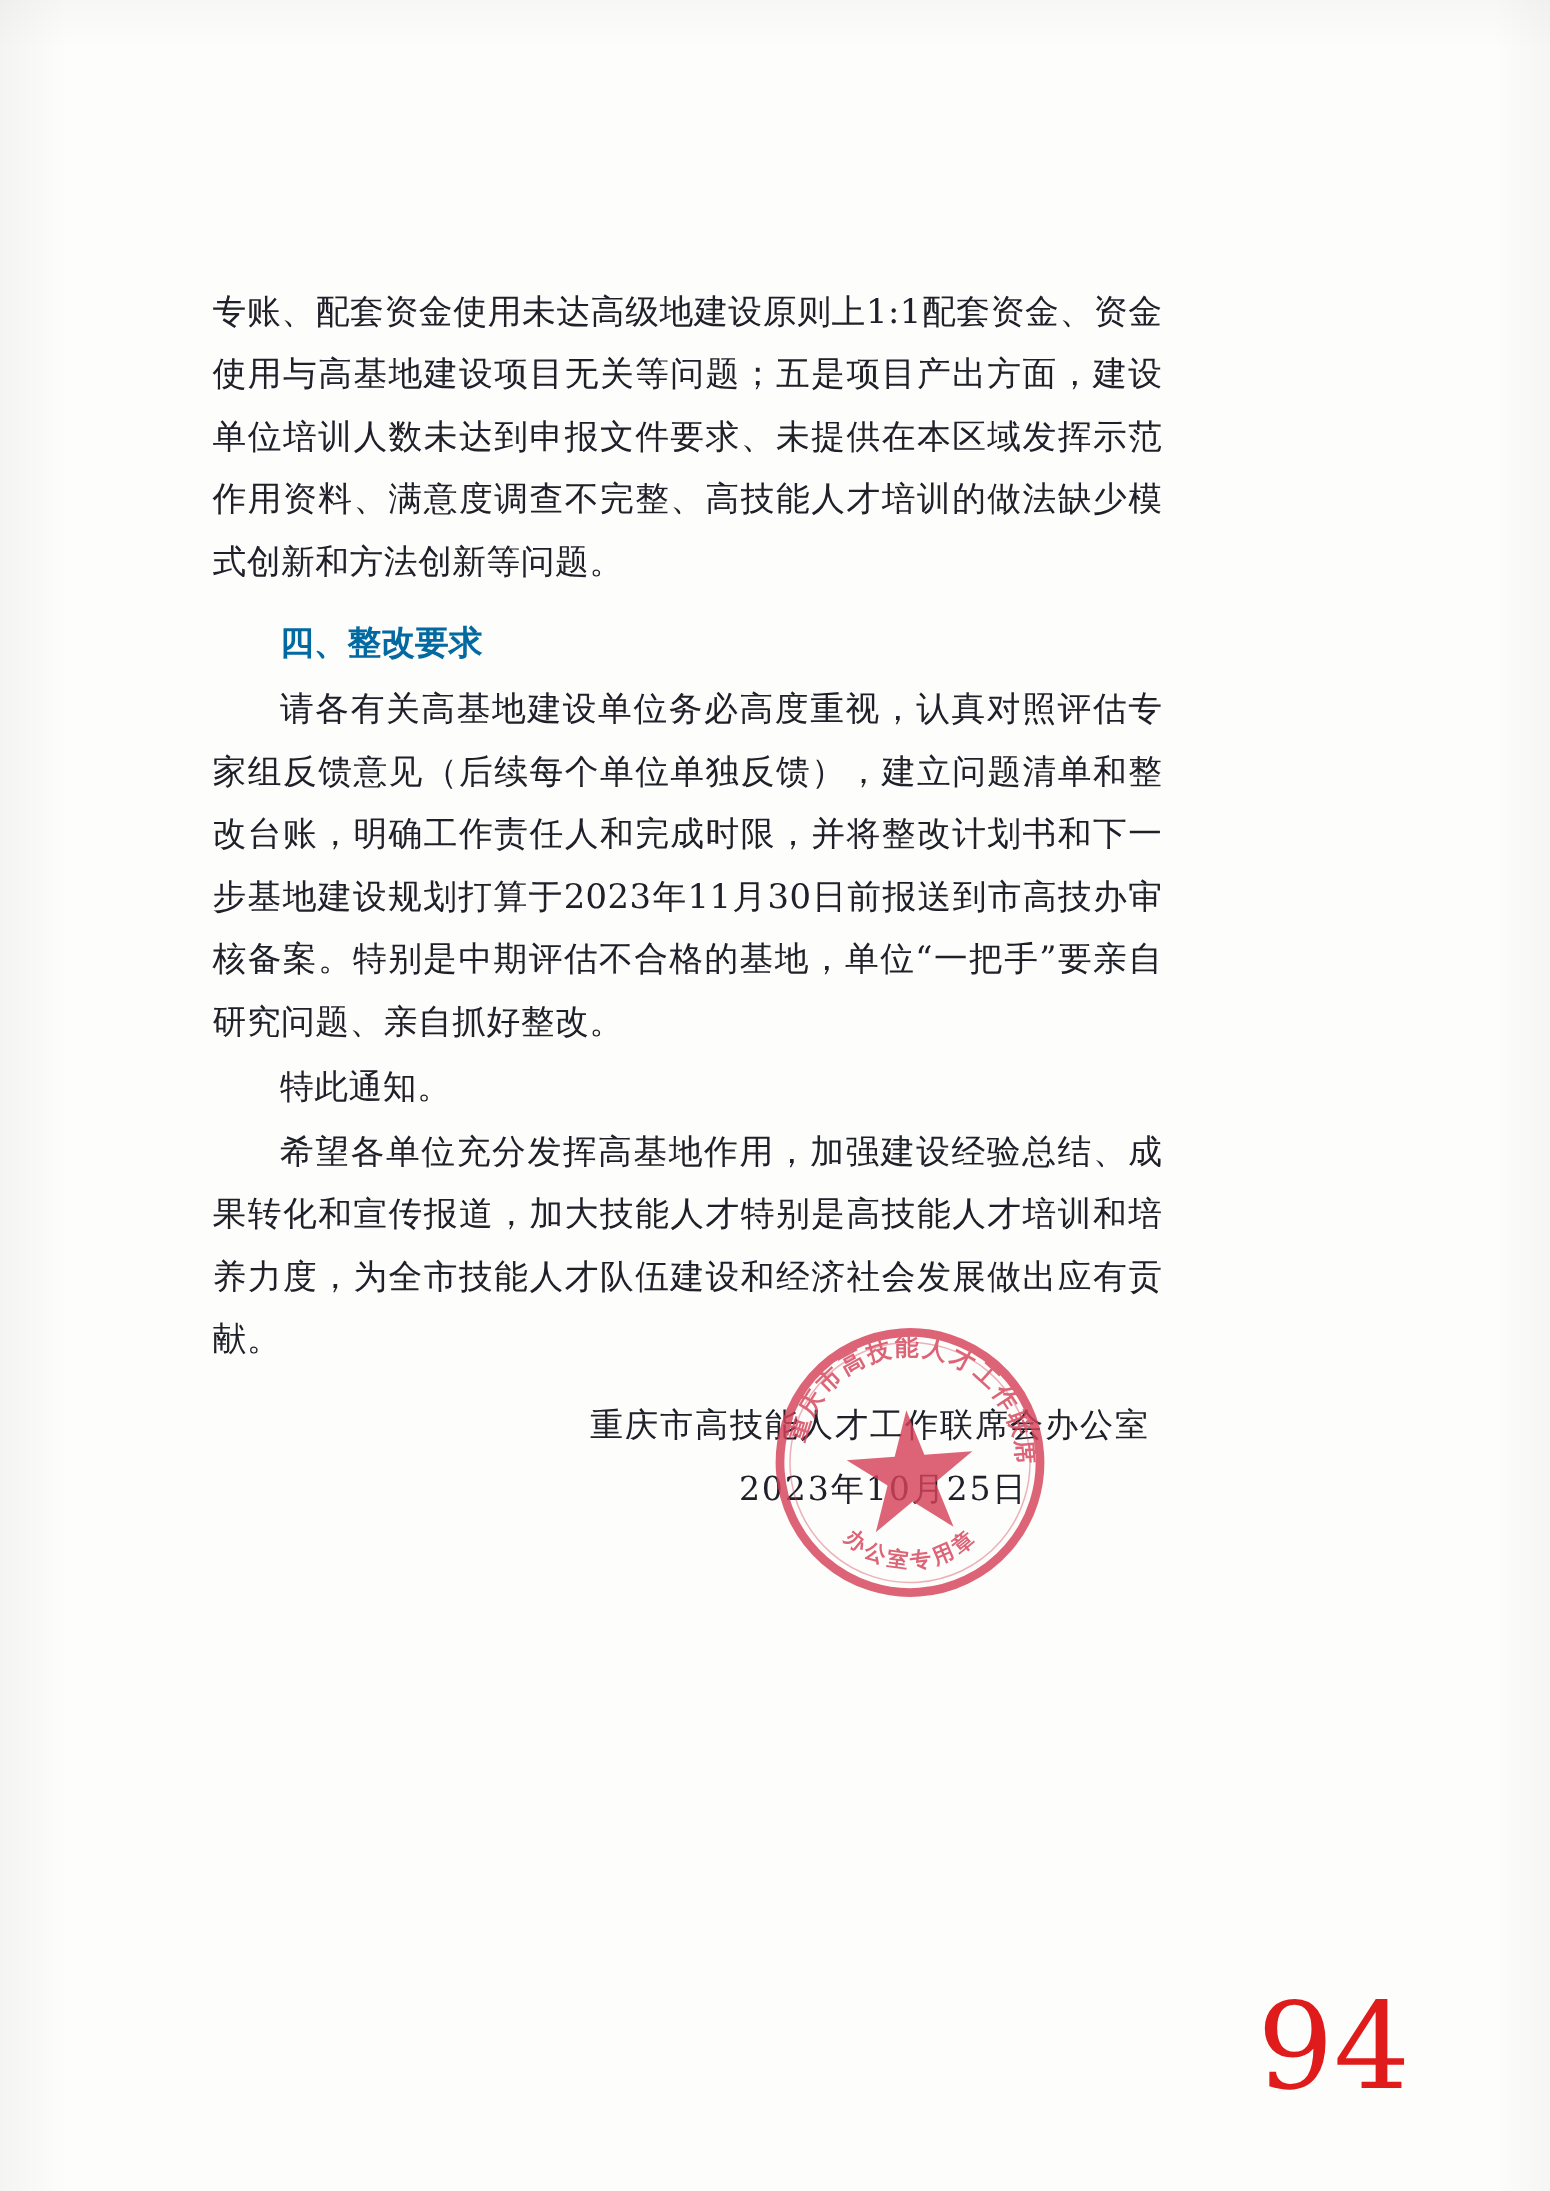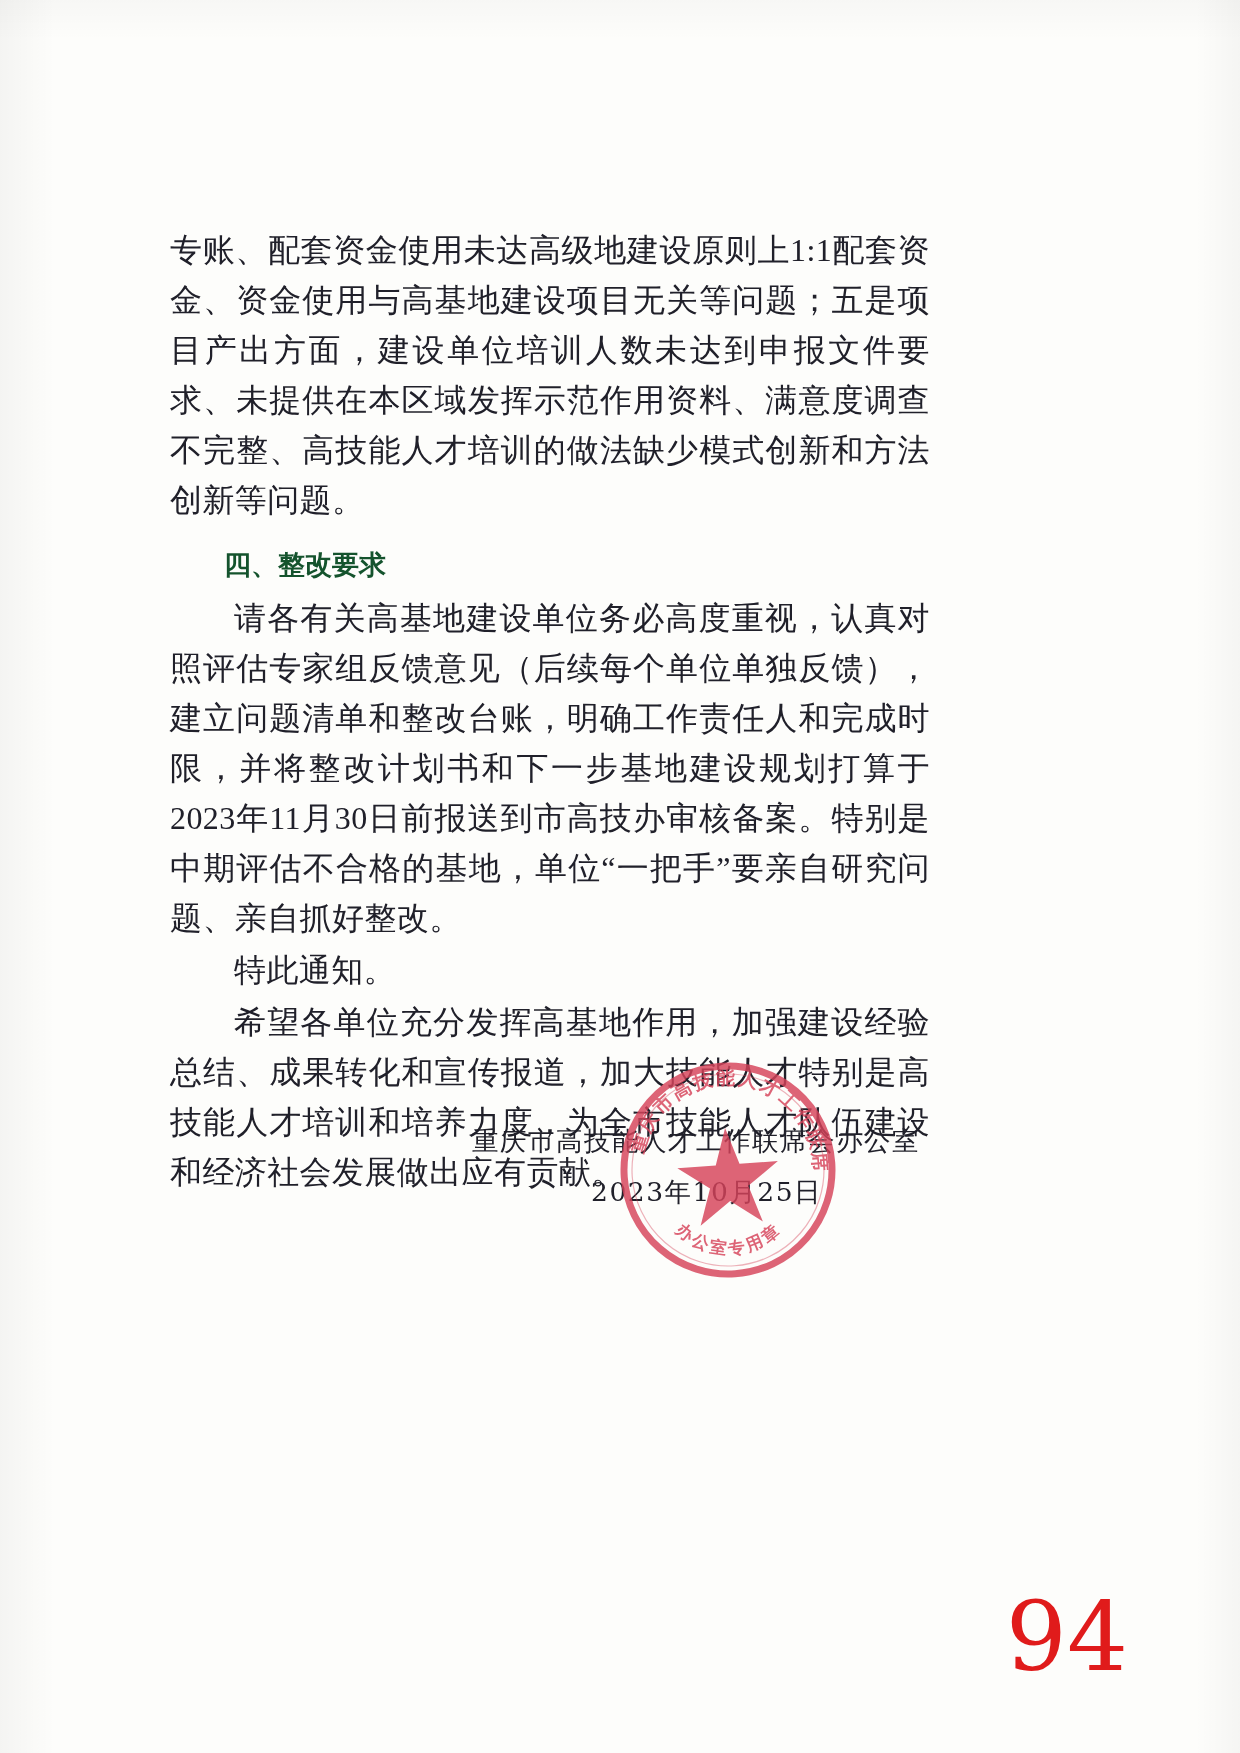--- a/index.html
+++ b/index.html
@@ -35,41 +35,40 @@
   }
 
   .content {
     position: absolute;
     left: 170px;
     top: 225px;
     width: 760px;
   }
 
   .para {
-    font-size: 32px;
+    font-size: 27px;
     line-height: 50px;
     letter-spacing: 0.4px;
     text-align: justify;
     text-justify: inter-ideograph;
     margin: 0 0 2px 0;
     color: #20202a;
-    font-family: Liberation Serif, serif;
   }
 
   .para.indent {
     text-indent: 2em;
   }
 
   .section-title {
     font-size: 27px;
     line-height: 52px;
     font-weight: bold;
     text-indent: 2em;
     margin: 6px 0 2px 0;
-    color: #14532d;
+    color: #0369a1;
     font-family: "DejaVu Sans", "Liberation Sans", sans-serif;
   }
 
   .gap-sm { height: 6px; }
 
   .signature-block {
     position: absolute;
     left: 170px;
     top: 1115px;
     width: 760px;

